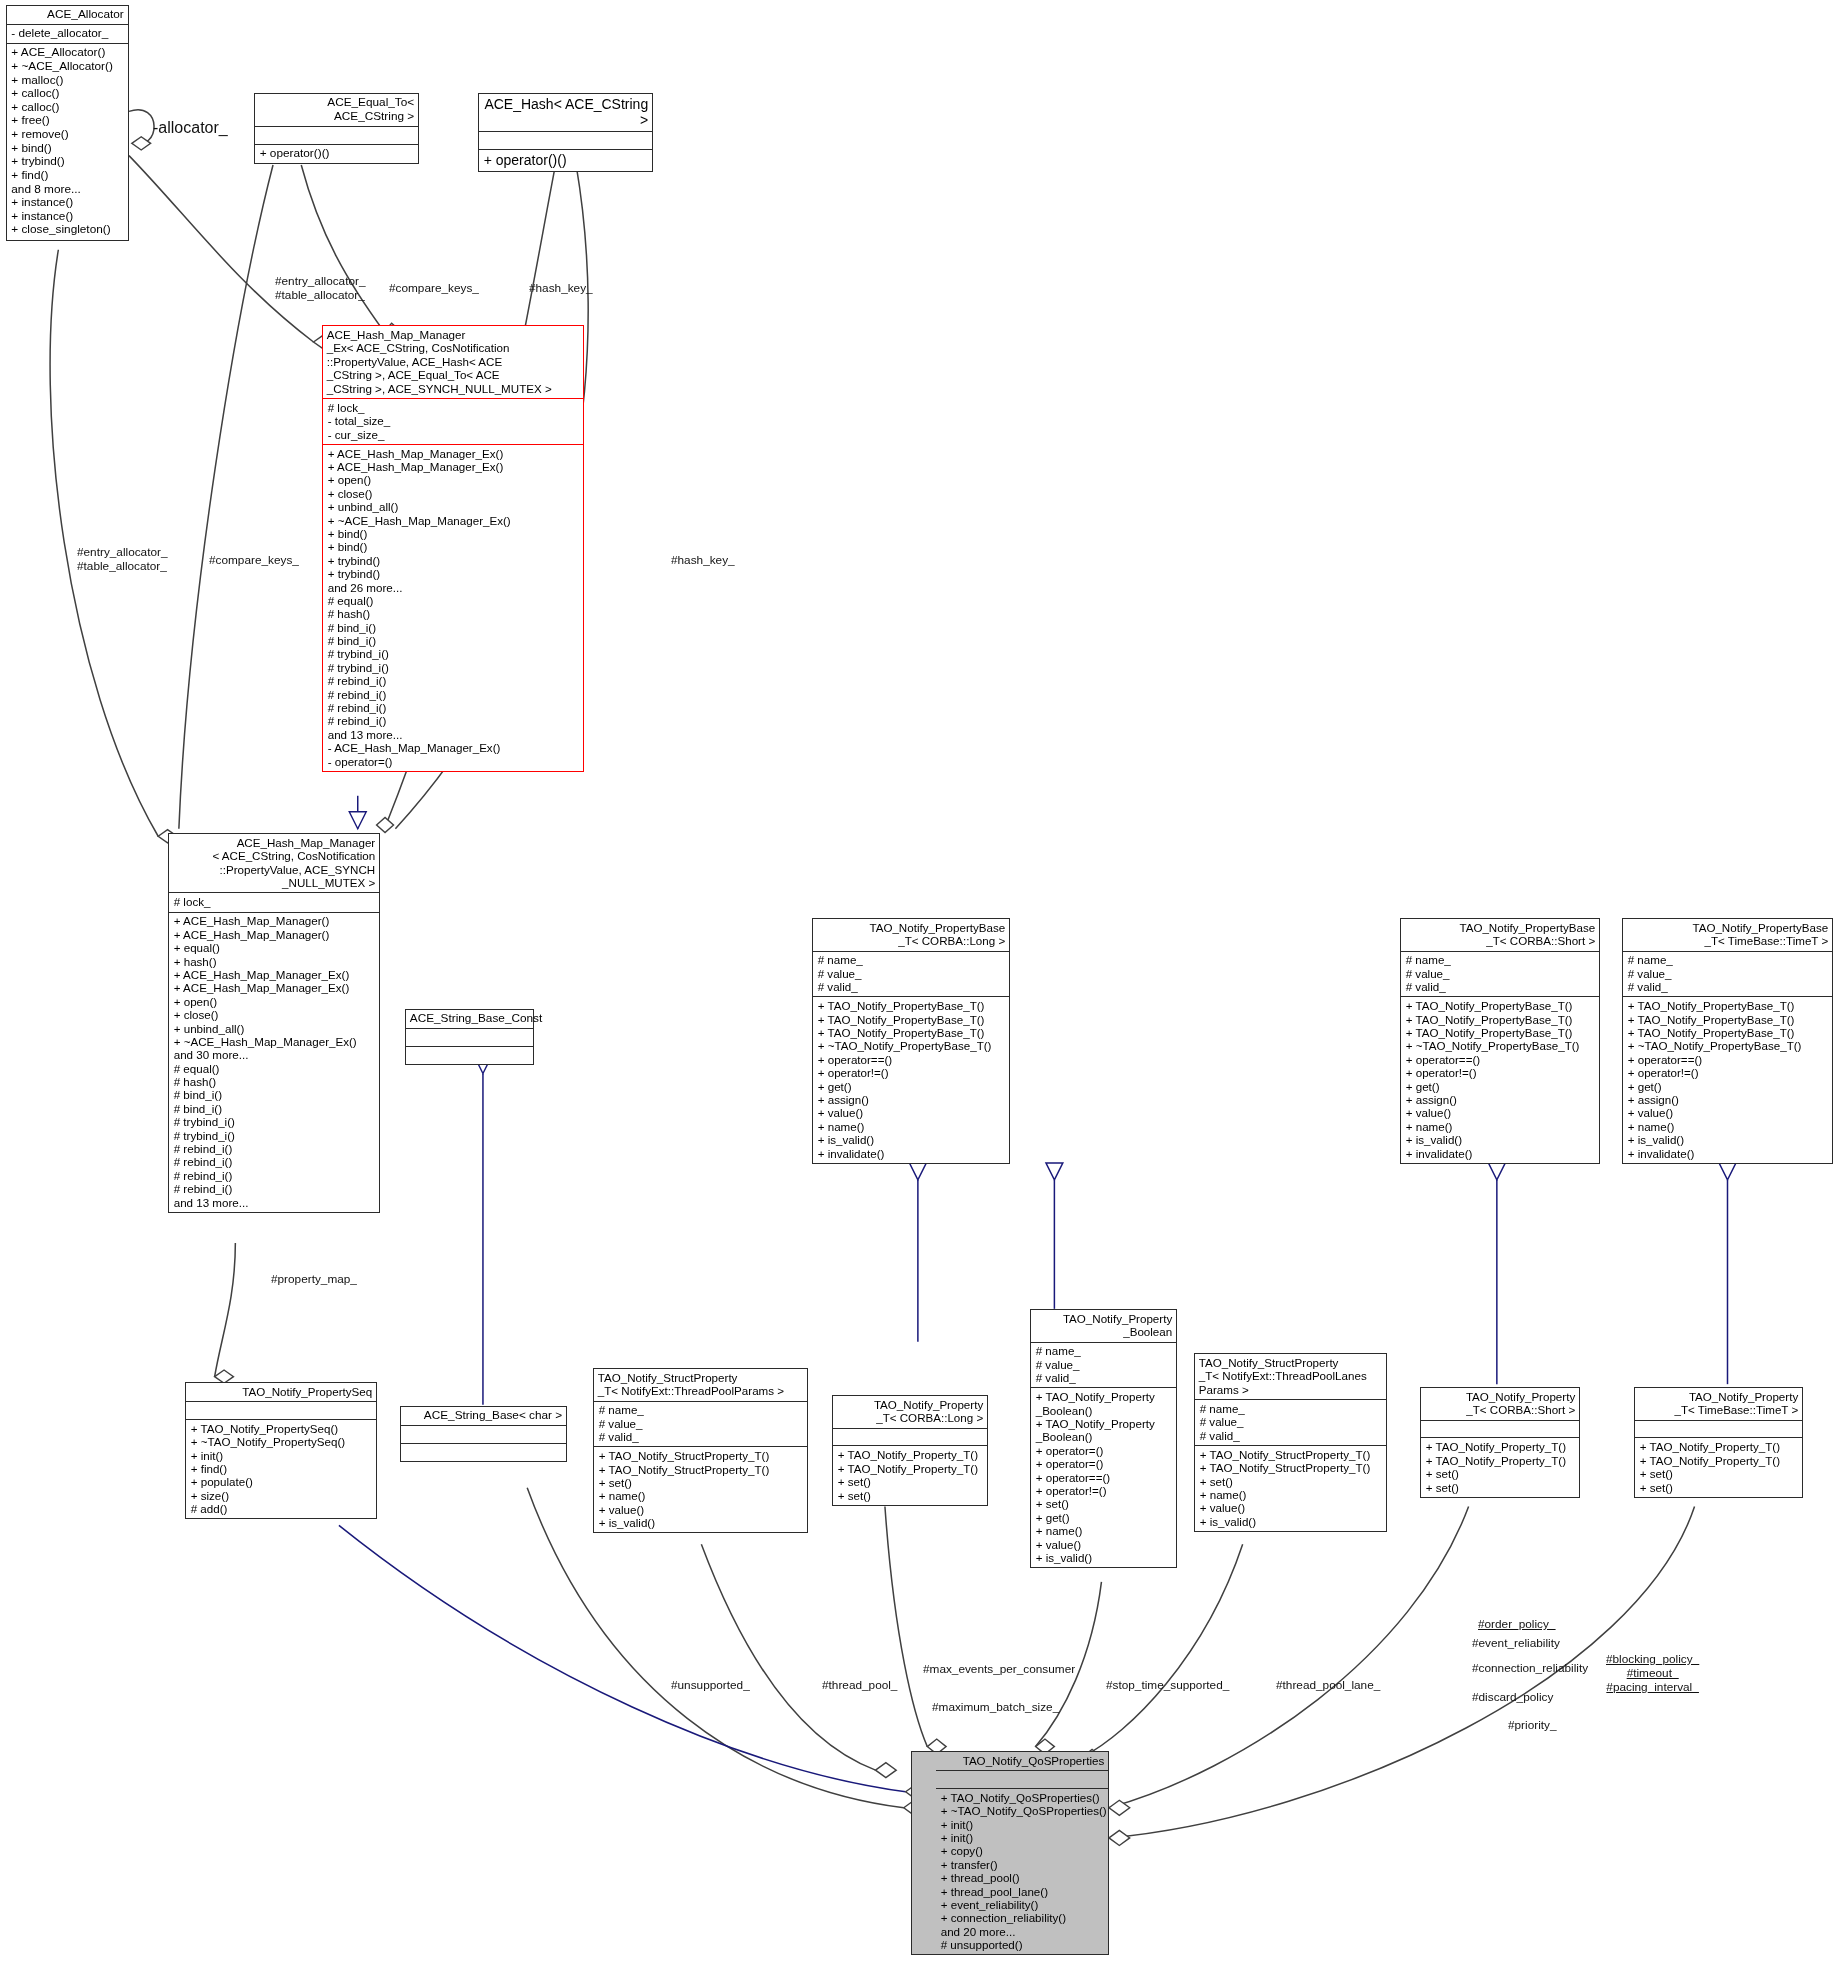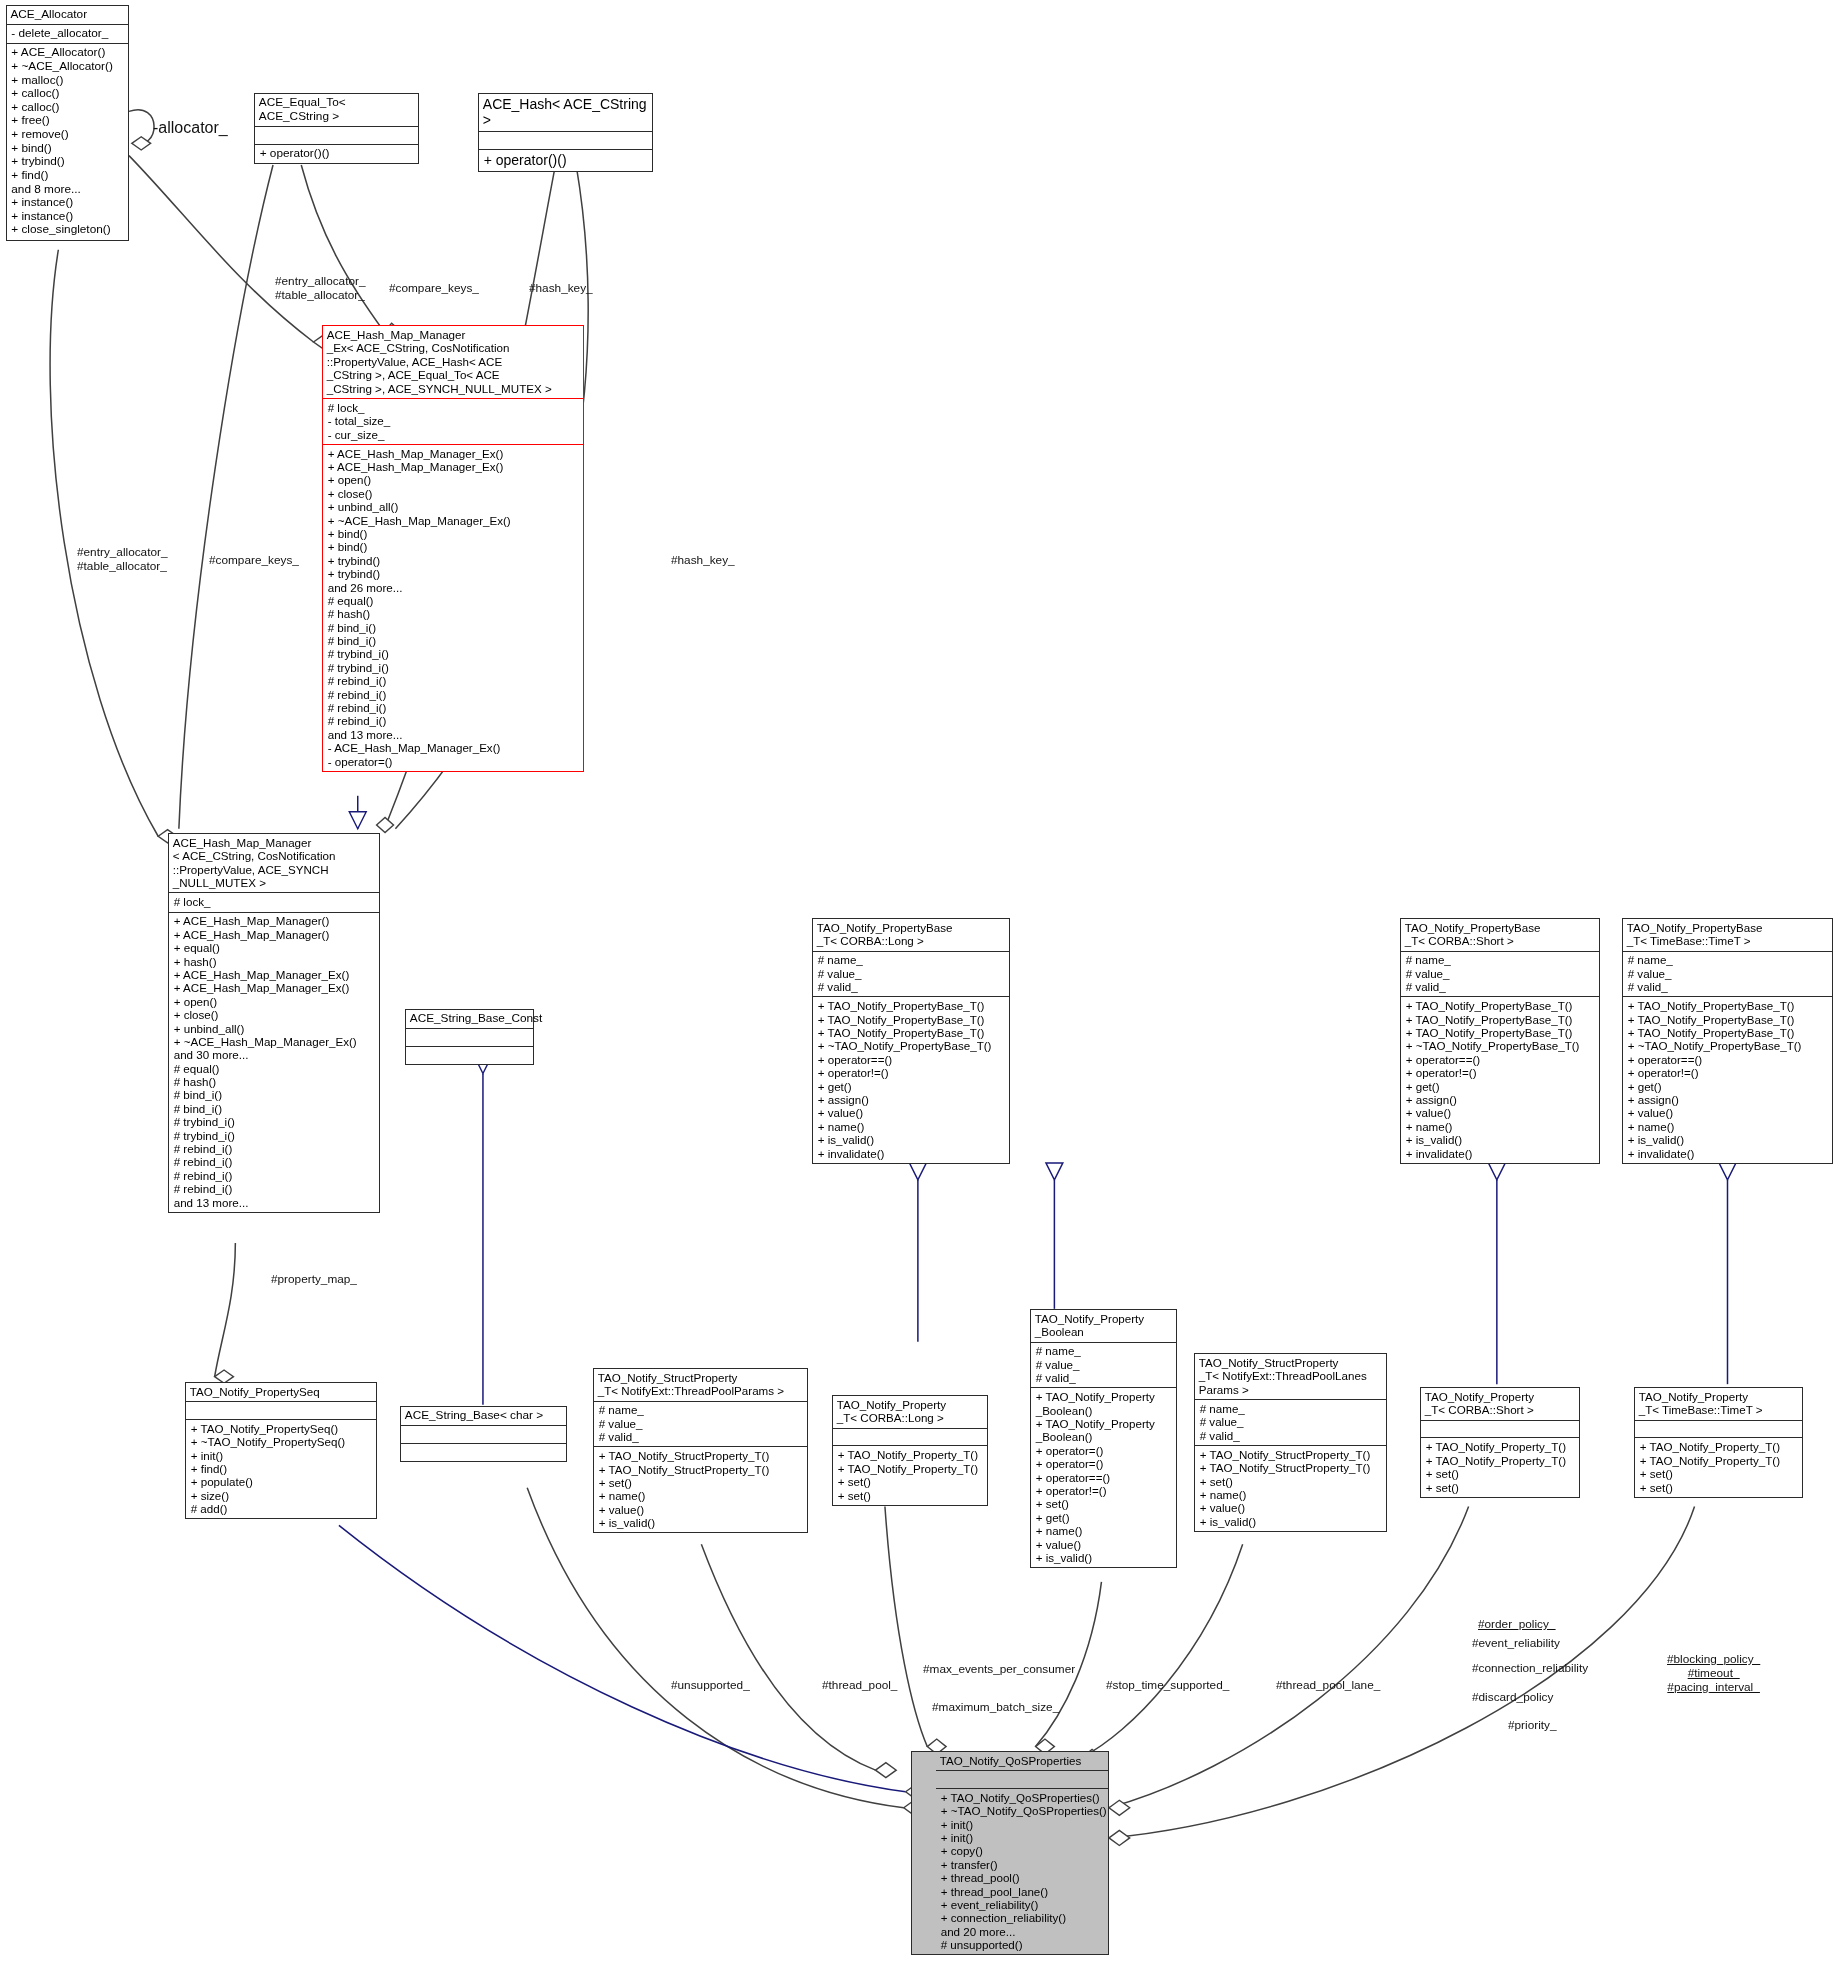--- a/index.html
+++ b/index.html
@@ -2,21 +2,21 @@
 <html style="font-size:15px"><head>
 <meta charset="utf-8">
 <style>
   html,body{margin:0;padding:0;background:#ffffff;}
   #canvas{position:relative;width:1848px;height:1986px;background:#ffffff;
           font-family:"Liberation Sans","DejaVu Sans",sans-serif;overflow:hidden;}
   svg.edges{position:absolute;left:0;top:0;width:1848px;height:1986px;pointer-events:none;}
   .uml{position:absolute;box-sizing:border-box;border:0.9px solid #2b2b2b;background:#ffffff;}
   .uml.red{border:1.9px solid #ff0000;}
   .uml.filled{background:#c0c0c0;}
-  .uml .title{text-align:left;padding:1.9px 3.8px 2.8px 3.8px;line-height:1.16;white-space:pre-line;}
+  .uml .title{text-align:right;padding:1.9px 3.8px 2.8px 3.8px;line-height:1.16;white-space:pre-line;}
   .uml .sep{border-top:0.9px solid #2b2b2b;}
   .uml.red .sep{border-top:1.9px solid #ff0000;}
   .uml .attrs,.uml .ops{padding:1.9px 3.8px 2.8px 4.7px;line-height:1.155;}
   .uml .row{white-space:pre;}
   .uml .empty{height:12.2px;}
   .lbl{position:absolute;white-space:pre;line-height:1.18;color:#111;}
   .ctr{text-align:center;text-decoration:underline;}
 </style>
 </head>
 <body>
@@ -472,18 +472,18 @@
   <div class="lbl" style="left:822px;top:1679px;font-size:11.8px;">#thread_pool_</div>
   <div class="lbl" style="left:923px;top:1663px;font-size:11.8px;">#max_events_per_consumer</div>
   <div class="lbl" style="left:932px;top:1701px;font-size:11.8px;">#maximum_batch_size_</div>
   <div class="lbl" style="left:1106px;top:1679px;font-size:11.8px;">#stop_time_supported_</div>
   <div class="lbl" style="left:1276px;top:1679px;font-size:11.8px;">#thread_pool_lane_</div>
   <div class="lbl ctr" style="left:1478px;top:1618px;font-size:11.8px;">#order_policy_</div>
   <div class="lbl" style="left:1472px;top:1637px;font-size:11.8px;">#event_reliability</div>
   <div class="lbl" style="left:1472px;top:1662px;font-size:11.8px;">#connection_reliability</div>
   <div class="lbl" style="left:1472px;top:1691px;font-size:11.8px;">#discard_policy</div>
   <div class="lbl" style="left:1508px;top:1719px;font-size:11.8px;">#priority_</div>
-  <div class="lbl ctr" style="left:1667px;top:1653px;font-size:11.8px;">#blocking_policy_
+  <div class="lbl ctr" style="left:1606px;top:1653px;font-size:11.8px;">#blocking_policy_
 #timeout_
 #pacing_interval_</div>
 
 </div>
 
 
 </body></html>

